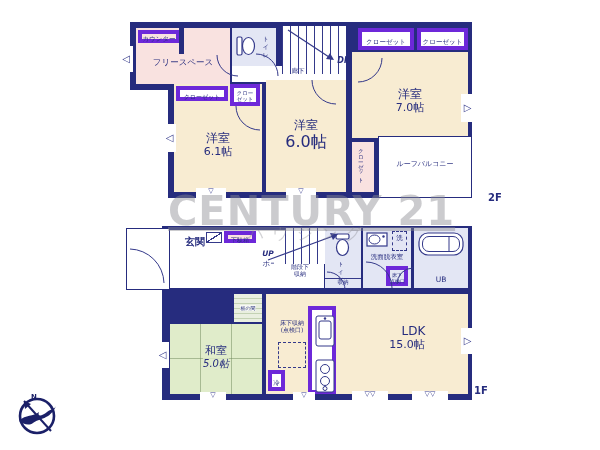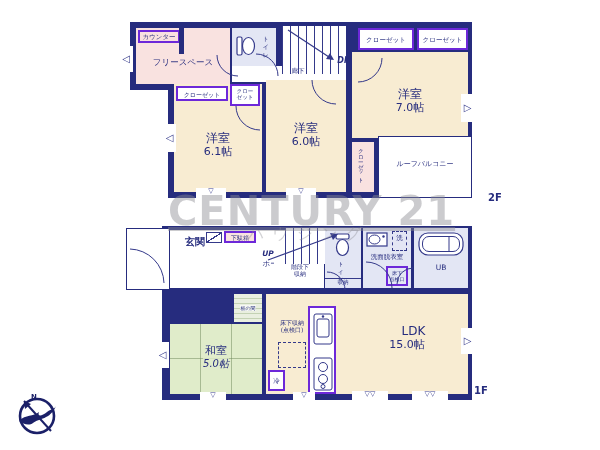--- a/index.html
+++ b/index.html
@@ -12,21 +12,21 @@
   .pink{background:#f9e2e0;}
   .green{background:#e0ecca;
      background-image:linear-gradient(to right, rgba(110,135,90,.5) 1px, transparent 1px),
                       linear-gradient(to bottom, rgba(110,135,90,.5) 1px, transparent 1px);
      background-size:31px 36px;background-position:30px 34px;}
   .blue{background:#e3e6f4;}
   .stripes{background:repeating-linear-gradient(to bottom,#e9efe0 0 4px,#c3d2b4 4px 5px);}
   .stairs{background-color:#fff;background-image:repeating-linear-gradient(to right,#34398a 0 1px,transparent 1px 8px);}
   .lbl{color:#262c7e;text-align:center;white-space:nowrap;line-height:1.15;}
   .flexc{display:flex;flex-direction:column;align-items:center;justify-content:center;}
-  .bdr{border:2px solid #6d28d9;box-sizing:border-box;}
+  .bdr{border:4px solid #6d28d9;box-sizing:border-box;}
   .bdr2{border:1.5px solid #262c7e;box-sizing:border-box;}
   .dashed{border:1px dashed #34398a;box-sizing:border-box;background:transparent;}
   .vert{writing-mode:vertical-rl;text-orientation:upright;letter-spacing:1px;}
   .ital{font-style:italic;font-weight:bold;}
   .shoe{background:#fff;border:1px solid #34398a;box-sizing:border-box;
         background-image:linear-gradient(to bottom right,transparent 46%,#34398a 46%,#34398a 54%,transparent 54%);}
   .marker{color:#34398a;text-align:center;background:#fff;line-height:1;}
   #watermark1{font-size:40px;font-weight:bold;letter-spacing:1px;color:rgba(140,140,146,.45);white-space:nowrap;}
   #watermark2{font-size:16px;letter-spacing:8px;color:rgba(140,140,146,.38);white-space:nowrap;}
   svg{display:block;}
@@ -73,21 +73,21 @@
     <div>ゼット</div>
   </div>
   <div class="abs lbl flexc" style="left:174px;top:122px;width:88px;height:46px;">
     <div style="font-size:12px;">洋室</div>
     <div style="font-size:11px;">6.1帖</div>
   </div>
 
   <div class="abs cream" style="left:266px;top:80px;width:80px;height:112px;"></div>
   <div class="abs lbl flexc" style="left:266px;top:112px;width:80px;height:46px;">
     <div style="font-size:12px;">洋室</div>
-    <div style="font-size:11px;">6.0帖</div>
+    <div style="font-size:16px;">6.0帖</div>
   </div>
 
   <div class="abs pink" style="left:352px;top:142px;width:22px;height:50px;">
     <span class="abs lbl vert" style="left:6px;top:2px;font-size:5.5px;">クローゼット</span>
   </div>
 
   <div class="abs white bdr2" style="left:378px;top:136px;width:94px;height:62px;"></div>
   <div class="abs lbl" style="left:380px;top:160px;width:90px;font-size:7px;">ルーフバルコニー</div>
   <div class="abs lbl" style="left:488px;top:192px;font-size:10px;font-weight:bold;">2F</div>
 
@@ -136,21 +136,21 @@
       <div>点検口</div>
     </div>
   </div>
 
   <div class="abs blue" style="left:414px;top:228px;width:54px;height:60px;">
     <svg style="position:absolute;left:4px;top:4px;" width="46" height="24" viewBox="0 0 46 24">
       <rect x="1" y="1" width="44" height="22" rx="9" fill="#fff" stroke="#34398a" stroke-width="1.2"></rect>
       <rect x="4.5" y="4.5" width="37" height="15" rx="6.5" fill="none" stroke="#34398a" stroke-width="1"></rect>
       <line x1="31" y1="4.5" x2="31" y2="19.5" stroke="#34398a" stroke-width="1"></line>
     </svg>
-    <div class="abs lbl" style="left:0;top:36px;width:54px;font-size:7.5px;">UB</div>
+    <div class="abs lbl" style="left:0;top:48px;width:54px;font-size:7.5px;">UB</div>
   </div>
 
   <div class="abs stripes lbl" style="left:234px;top:294px;width:28px;height:28px;font-size:5px;line-height:28px;"><span style="background:rgba(255,255,255,.6);">板の間</span></div>
 
   <div class="abs green" style="left:170px;top:324px;width:92px;height:70px;"></div>
   <div class="abs lbl flexc" style="left:170px;top:334px;width:92px;height:46px;">
     <div style="font-size:11px;background:rgba(224,236,202,.8);">和室</div>
     <div style="font-size:10px;background:rgba(224,236,202,.8);font-style:italic;">5.0帖</div>
   </div>
 

